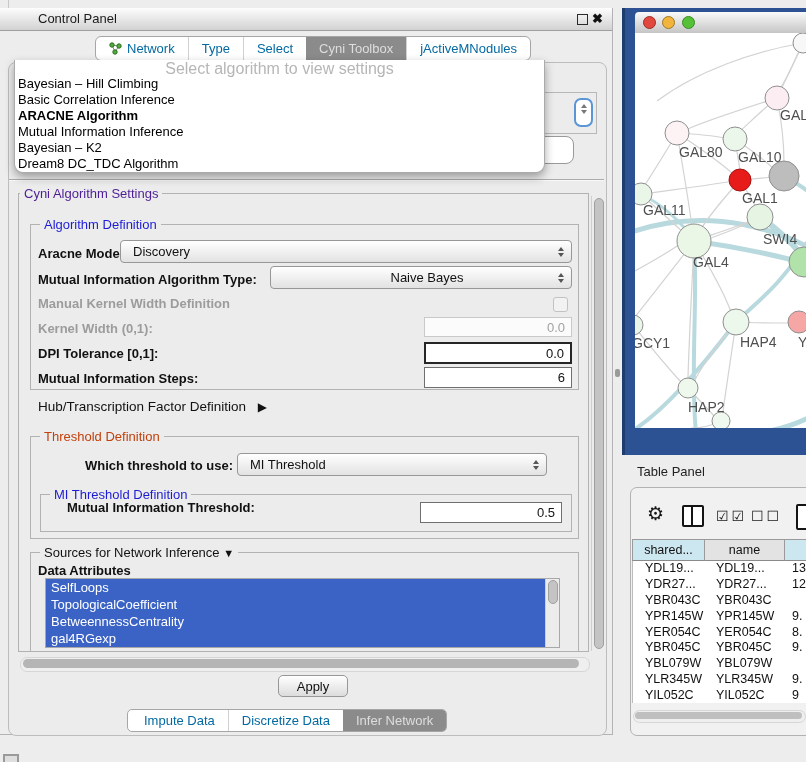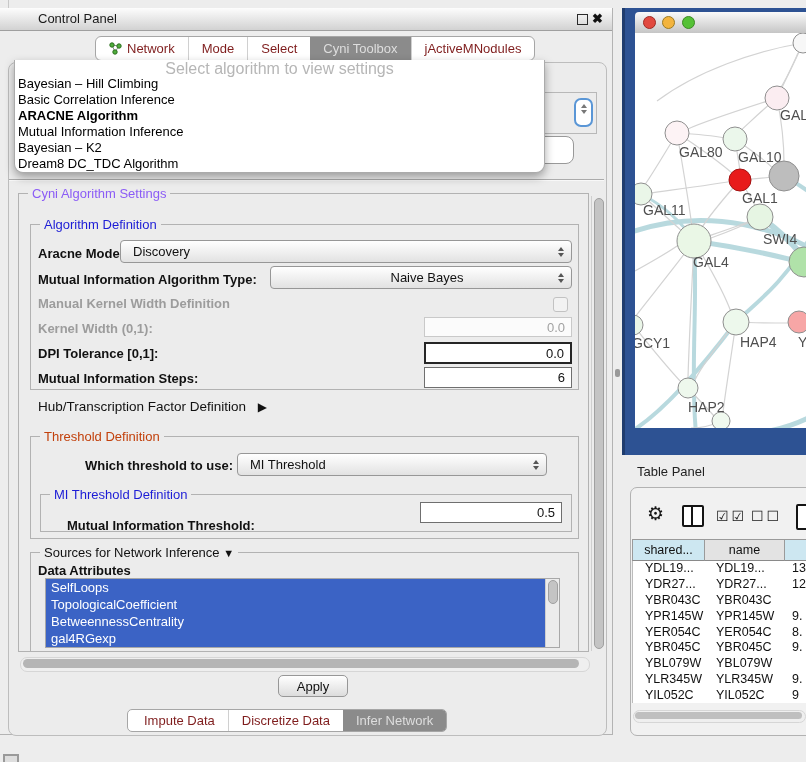--- a/index.html
+++ b/index.html
@@ -5,21 +5,21 @@
   html,body{margin:0;padding:0;background:#ededed;}
   #screen{position:relative;width:806px;height:762px;background:#ededed;overflow:hidden;
           font-family:"Liberation Sans",sans-serif;color:#111;}
   .abs{position:absolute;}
   
   .titlebar{background:linear-gradient(#fdfdfd,#d2d2d2);border-bottom:1px solid #9f9f9f;}
   .cp-title{font-size:13px;line-height:22px;color:#1a1a1a;}
   .float-box{width:9px;height:9px;border:1.5px solid #2a2a2a;background:transparent;}
   .close-x{font-size:13px;font-weight:bold;color:#111;line-height:22px;}
   .tabbar{background:#fff;border:1px solid #a6a6a6;border-radius:6px;display:flex;overflow:hidden;align-items:stretch;}
-  .tab{padding:0 13px;font-size:13px;line-height:22px;color:#7f1d1d;display:flex;align-items:center;gap:5px;}
+  .tab{padding:0 13px;font-size:13px;line-height:22px;color:#0369a1;display:flex;align-items:center;gap:5px;}
   .tab + .tab{border-left:1px solid #d0d0d0;}
   .tab.sel{background:#8b8b8b;color:#dedede;border-left:none;}
   .outer-panel{border:1px solid #bdbdbd;border-radius:8px;background:#ececec;}
   .groupbox{border:1px solid #b2b2b2;}
   .legend{font-size:13px;background:#ececec;padding:0 4px;white-space:nowrap;}
   .lbl{font-size:13px;font-weight:bold;color:#111;white-space:nowrap;}
   .lbl.gray{color:#9c9c9c;}
   .plain{font-size:13px;color:#111;white-space:nowrap;}
   .combo{background:linear-gradient(#ffffff,#e2e2e2);border:1px solid #979797;border-radius:4px;
          font-size:13px;display:flex;align-items:center;padding-left:12px;box-sizing:border-box;}
@@ -94,21 +94,21 @@
           <line x1="3" y1="3" x2="6" y2="10" stroke="#8a8a8a" stroke-width="1"></line>
           <line x1="10" y1="4" x2="6" y2="10" stroke="#8a8a8a" stroke-width="1"></line>
           <circle cx="3" cy="3" r="2.2" fill="#4fae3c" stroke="#2c6e1f"></circle>
           <circle cx="10" cy="4" r="2.2" fill="#4fae3c" stroke="#2c6e1f"></circle>
           <circle cx="6" cy="10" r="2.2" fill="#4fae3c" stroke="#2c6e1f"></circle>
         </svg>
       </span>
       <span>Network</span>
     </div>
     <div class="tab">
-        <span>Mode</span>
+        <span>Type</span>
       </div>
     <div class="tab">
         <span>Select</span>
       </div>
     <div class="tab sel">
         <span>Cyni Toolbox</span>
       </div>
     <div class="tab">
         <span>jActiveMNodules</span>
       </div>
@@ -132,21 +132,21 @@
         <div class="dd-item">Mutual Information Inference</div>
         <div class="dd-item">Bayesian – K2</div>
         <div class="dd-item">Dream8 DC_TDC Algorithm</div>
       </div>
   </div>
 
   <div class="abs" style="left:9px;top:179px;width:595px;height:1px;background:#ababab;"></div>
   <div class="abs" style="left:9px;top:180px;width:595px;height:1px;background:#f8f8f8;"></div>
 
   <div class="abs groupbox" style="left:18px;top:193px;width:569px;height:457px;"></div>
-  <div class="abs legend" style="left:28px;top:186px;color:#8b5cf6;">Cyni Algorithm Settings</div>
+  <div class="abs legend" style="left:20px;top:186px;color:#4c1d95;">Cyni Algorithm Settings</div>
 
   <div class="abs sb-track-v" style="left:591px;top:196px;width:13px;height:455px;">
     <div class="sb-thumb" style="position:absolute;left:2px;top:2px;width:8px;height:449px;"></div>
   </div>
 
   <div class="abs groupbox" style="left:30px;top:224px;width:547px;height:164px;"></div>
   <div class="abs legend" style="left:40px;top:217px;color:#1c1cd6;">Algorithm Definition</div>
 
   <div class="abs lbl" style="left:38px;top:246px;">Aracne Mode:</div>
   <div class="abs combo" style="left:120px;top:240px;width:452px;height:23px;">
@@ -191,21 +191,21 @@
     <span>MI Threshold</span>
     <span class="arrows">
         <span class="tri-up"></span>
         <span class="tri-dn"></span>
       </span>
   </div>
 
   <div class="abs groupbox" style="left:40px;top:494px;width:530px;height:36px;"></div>
   <div class="abs legend" style="left:50px;top:487px;color:#1c1cd6;">MI Threshold Definition</div>
 
-  <div class="abs lbl" style="left:48px;top:518px;padding-left:19px;">Mutual Information Threshold:</div>
+  <div class="abs lbl" style="left:48px;top:500px;padding-left:19px;">Mutual Information Threshold:</div>
   <div class="abs numfield" style="left:420px;top:502px;width:142px;height:21px;">0.5</div>
 
   <div class="abs groupbox" style="left:30px;top:552px;width:547px;height:98px;"></div>
   <div class="abs legend" style="left:40px;top:545px;color:#111;">
     <span>Sources for Network Inference</span>
     <span style="font-size:11px;">▼</span>
   </div>
   <div class="abs lbl" style="left:38px;top:563px;">Data Attributes</div>
 
   <div class="abs attr-list" style="left:45px;top:578px;width:513px;height:68px;">

